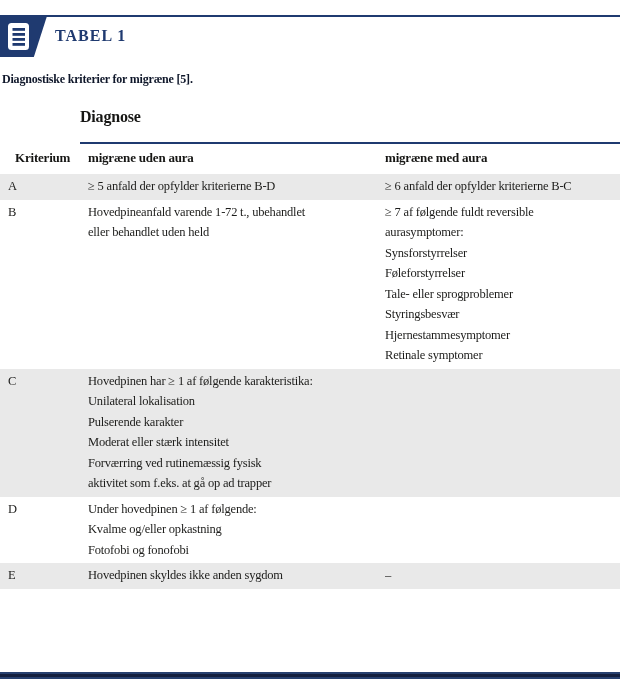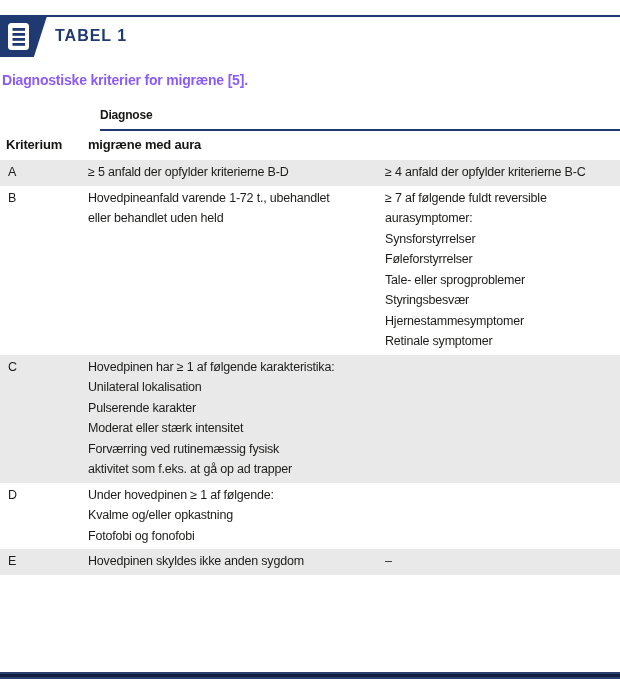--- a/index.html
+++ b/index.html
@@ -1,21 +1,21 @@
 <!DOCTYPE html>
 <html><head>
 <meta charset="utf-8">
 <style>
   html, body { margin: 0; padding: 0; background: #ffffff; }
   .page {
     position: relative;
     width: 620px;
     height: 686px;
     background: #ffffff;
-    font-family: Liberation Sans, sans-serif;
+    font-family: Liberation Serif, serif;
     color: #1c1c1a;
     overflow: hidden;
   }
 
   
   .top-line {
     position: absolute; top: 15px; left: 0; width: 620px; height: 2px;
     background: #1f3a70;
   }
   .banner {
@@ -25,45 +25,45 @@
   }
   .banner svg { position: absolute; left: 7px; top: 6px; }
   .tag-title {
     position: absolute; top: 27px; left: 55px;
     font-size: 16px; font-weight: 700; color: #1f3a70;
     letter-spacing: 1px;
   }
 
   .caption {
     position: absolute; top: 72px; left: 2px;
-    font-size: 14px; font-weight: 700; color: #8b5cf6;
+    font-size: 12px; font-weight: 700; color: #0f172a;
     letter-spacing: -0.2px;
   }
 
   
   .tbl {
     position: absolute; top: 108px; left: 0; width: 620px;
     font-size: 12.5px; letter-spacing: -0.2px;
   }
   .diagnose-hd {
-    margin-left: 100px;
-    font-weight: 700; font-size: 12px; color: #161614;
-    padding-bottom: 7px;
+    margin-left: 80px;
+    font-weight: 700; font-size: 16px; color: #161614;
+    padding-bottom: 16px;
     border-bottom: 2px solid #1f3a70;
   }
   .grid-row {
     display: grid;
     grid-template-columns: 88px 297px 1fr;
     align-items: start;
   }
   .col-head {
     font-weight: 700; font-size: 13px; color: #161614;
     padding: 6px 0 5px 0;
   }
-  .col-head .c1 { padding-left: 6px; }
+  .col-head .c1 { padding-left: 15px; }
   .data-row { padding: 2px 0 3px 0; margin-top: 0; }
   .data-row.stripe { background: #e9e9e9; }
   .data-row.first { margin-top: 3px; }
   .cell {
     white-space: pre;
     line-height: 20.5px;
     color: #1c1c1a;
     overflow: hidden;
   }
   .cell.c1 { padding-left: 8px; }
@@ -96,27 +96,28 @@
   <div class="tag-title">TABEL 1</div>
 
   <div class="caption">Diagnostiske kriterier for migræne [5].</div>
 
   <div class="tbl">
 
     <div class="diagnose-hd">Diagnose</div>
 
     <div class="grid-row col-head">
       <div class="c1">Kriterium</div>
+      <div>migræne uden aura</div>
       <div>migræne med aura</div>
     </div>
 
     <div class="grid-row data-row stripe first">
       <div class="cell c1">A</div>
       <div class="cell">≥ 5 anfald der opfylder kriterierne B-D</div>
-      <div class="cell">≥ 4 anfald der opfylder kriterierne B-C</div>
+      <div class="cell">≥ 6 anfald der opfylder kriterierne B-C</div>
     </div>
 
     <div class="grid-row data-row">
       <div class="cell c1">B</div>
       <div class="cell">Hovedpineanfald varende 1-72 t., ubehandlet
 eller behandlet uden held</div>
       <div class="cell">≥ 7 af følgende fuldt reversible
 aurasymptomer:
 Synsforstyrrelser
 Føleforstyrrelser

